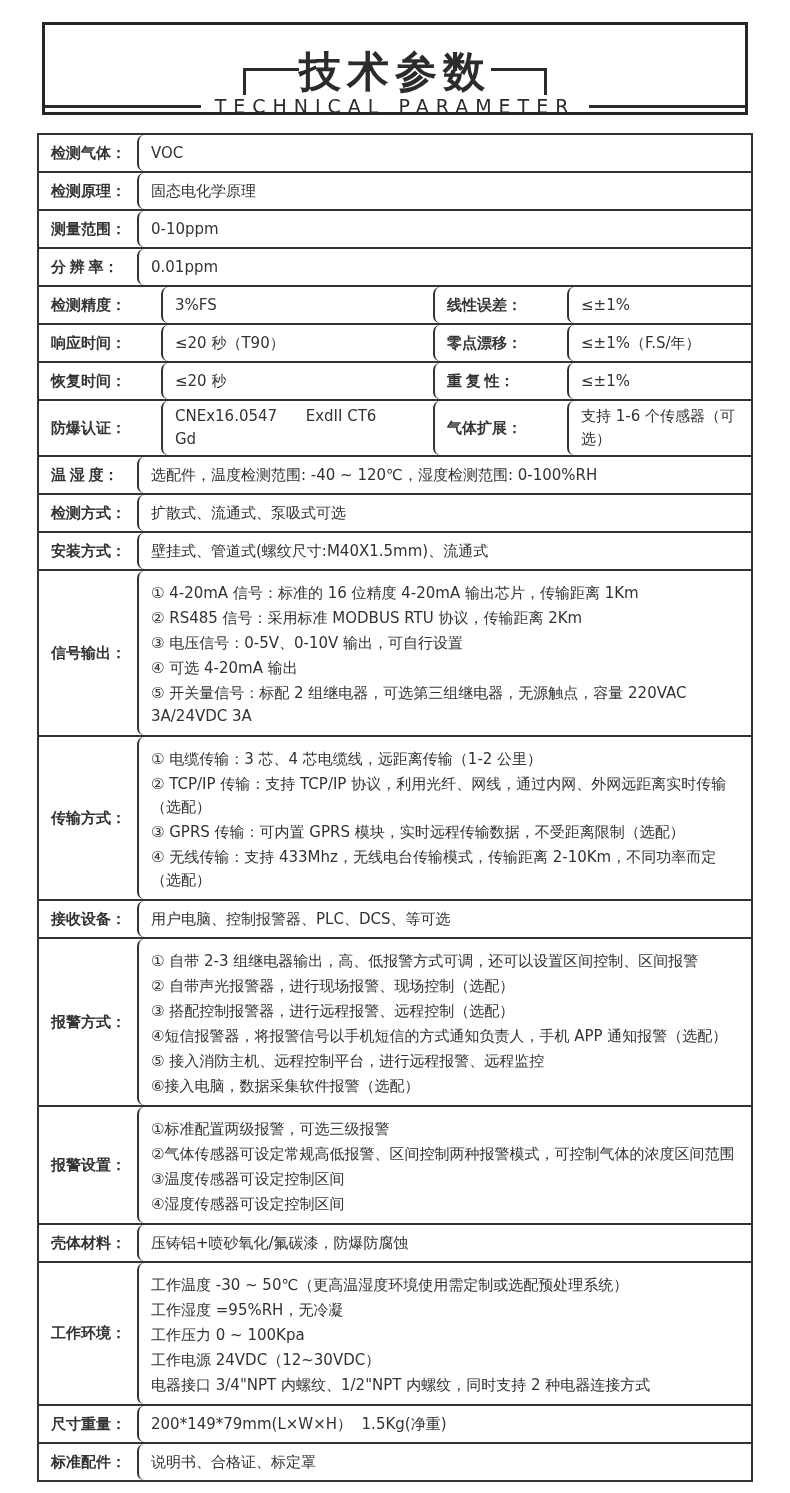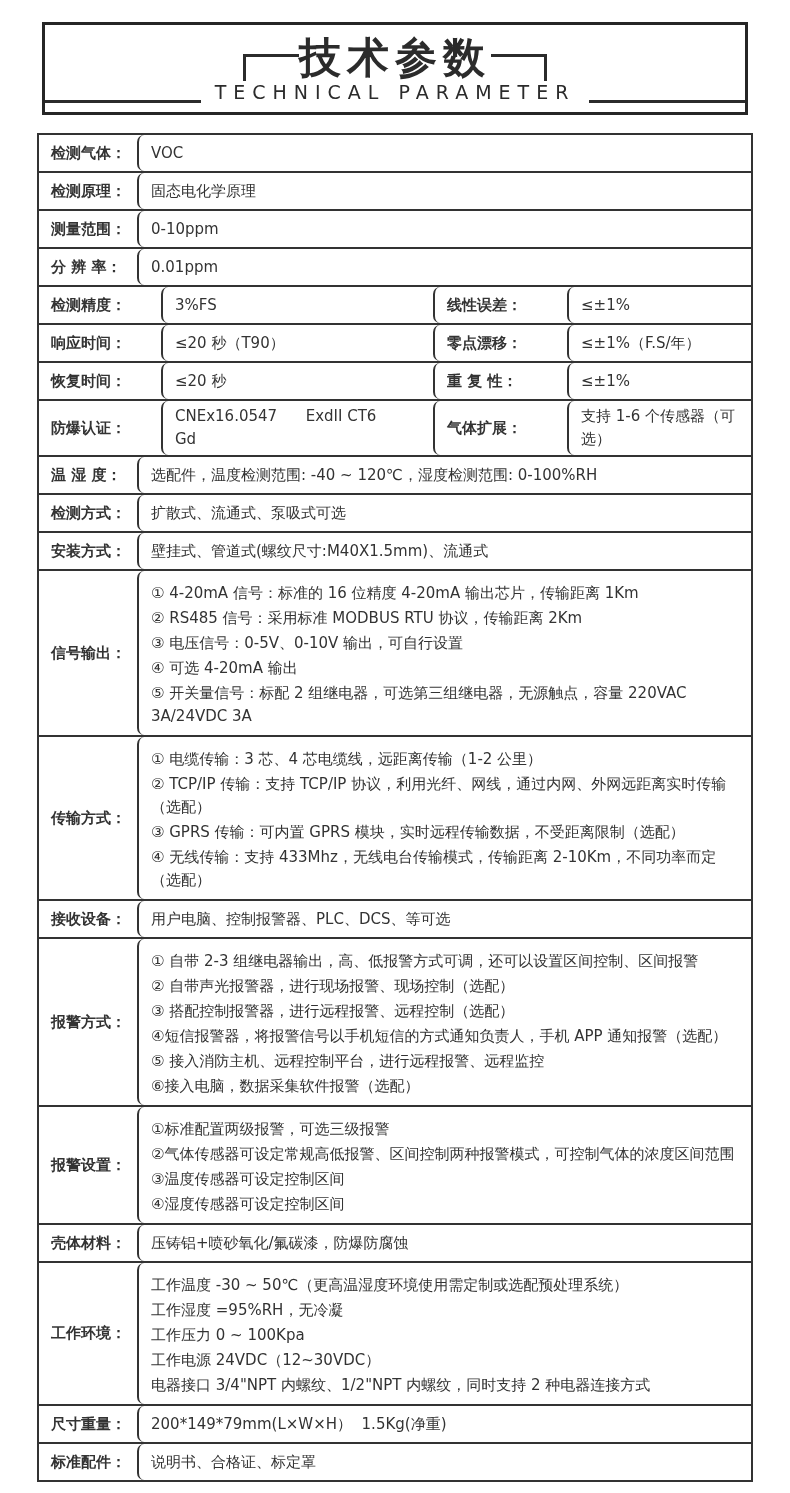--- a/index.html
+++ b/index.html
@@ -12,31 +12,31 @@
   }
   
   .header-box {
     position:absolute; left:42px; top:22px;
     width:706px; height:93px;
     border:3px solid #262626;
     display:flex; flex-direction:column; justify-content:space-between;
   }
   .title-row {
     display:flex; justify-content:center; align-items:flex-start;
-    margin-top:10px; 
+    margin-top:24px; 
   }
   .page-title {
     font-size:42px; font-weight:bold; letter-spacing:6px; color:#2b2b2b;
     line-height:1.1; white-space:nowrap;
   }
   .bracket { width:56px; height:27px; margin-top:19px; }
   .bracket.l { border-top:3px solid #2b2b2b; border-left:3px solid #2b2b2b; }
   .bracket.r { border-top:3px solid #2b2b2b; border-right:3px solid #2b2b2b; }
   .subtitle-row {
-    display:flex; align-items:flex-end; gap:14px;
+    display:flex; align-items:center; gap:14px;
     margin-bottom:10px;
   }
   .hline { flex:1; height:3px; background:#2b2b2b; }
   .page-subtitle {
     font-size:19px; font-weight:500; letter-spacing:7px; color:#2b2b2b;
     white-space:nowrap;
   }
   
   .spec-table {
     position:absolute; left:37px; top:133px;
@@ -49,21 +49,21 @@
   .trow + .trow { border-top:2px solid #333333; }
   .cell {
     min-height:36px;
     display:flex; align-items:center;
     padding:4px 8px 4px 12px;
     white-space:pre-wrap;
     font-weight:500;
     line-height:23px;
   }
   .cell + .cell { border-left:2px solid #333333;border-radius:7px; }
-  .cell.label { font-weight:600; }
+  .cell.label { font-weight:600;font-family:Liberation Serif, serif; }
   .cell.lines { display:block; padding:10px 10px 6px 12px; }
   .cell.lines .line { line-height:23px; padding:1px 0; }
 </style>
 </head>
 <body>
 
 <div class="header-box">
   <div class="title-row">
     <span class="bracket l"></span>
     <h1 class="page-title">技术参数</h1>

